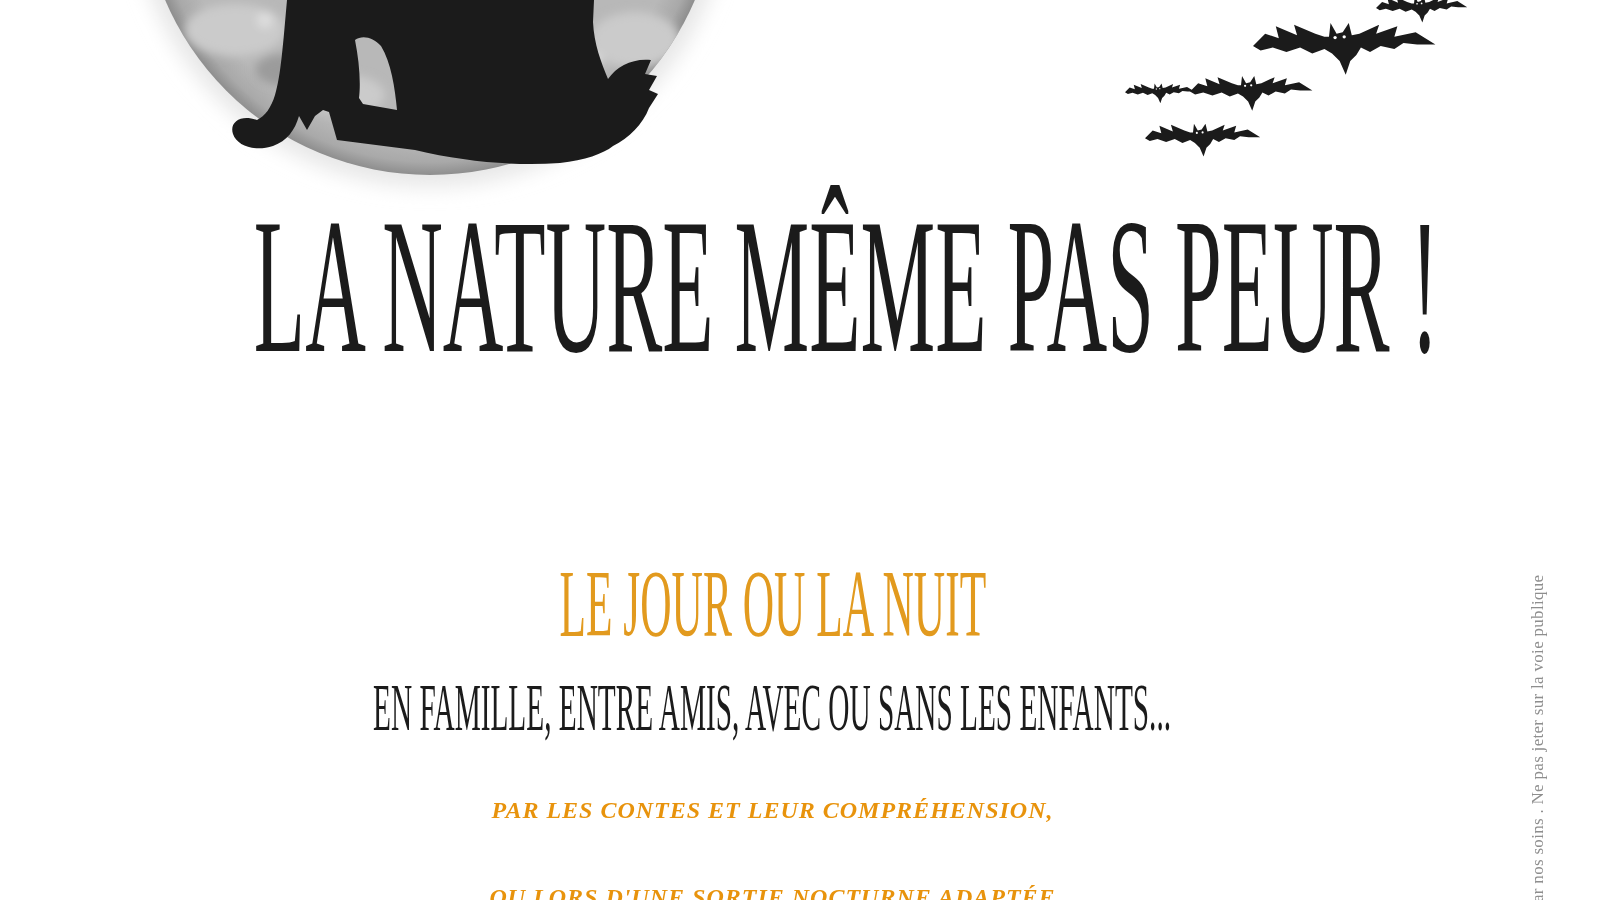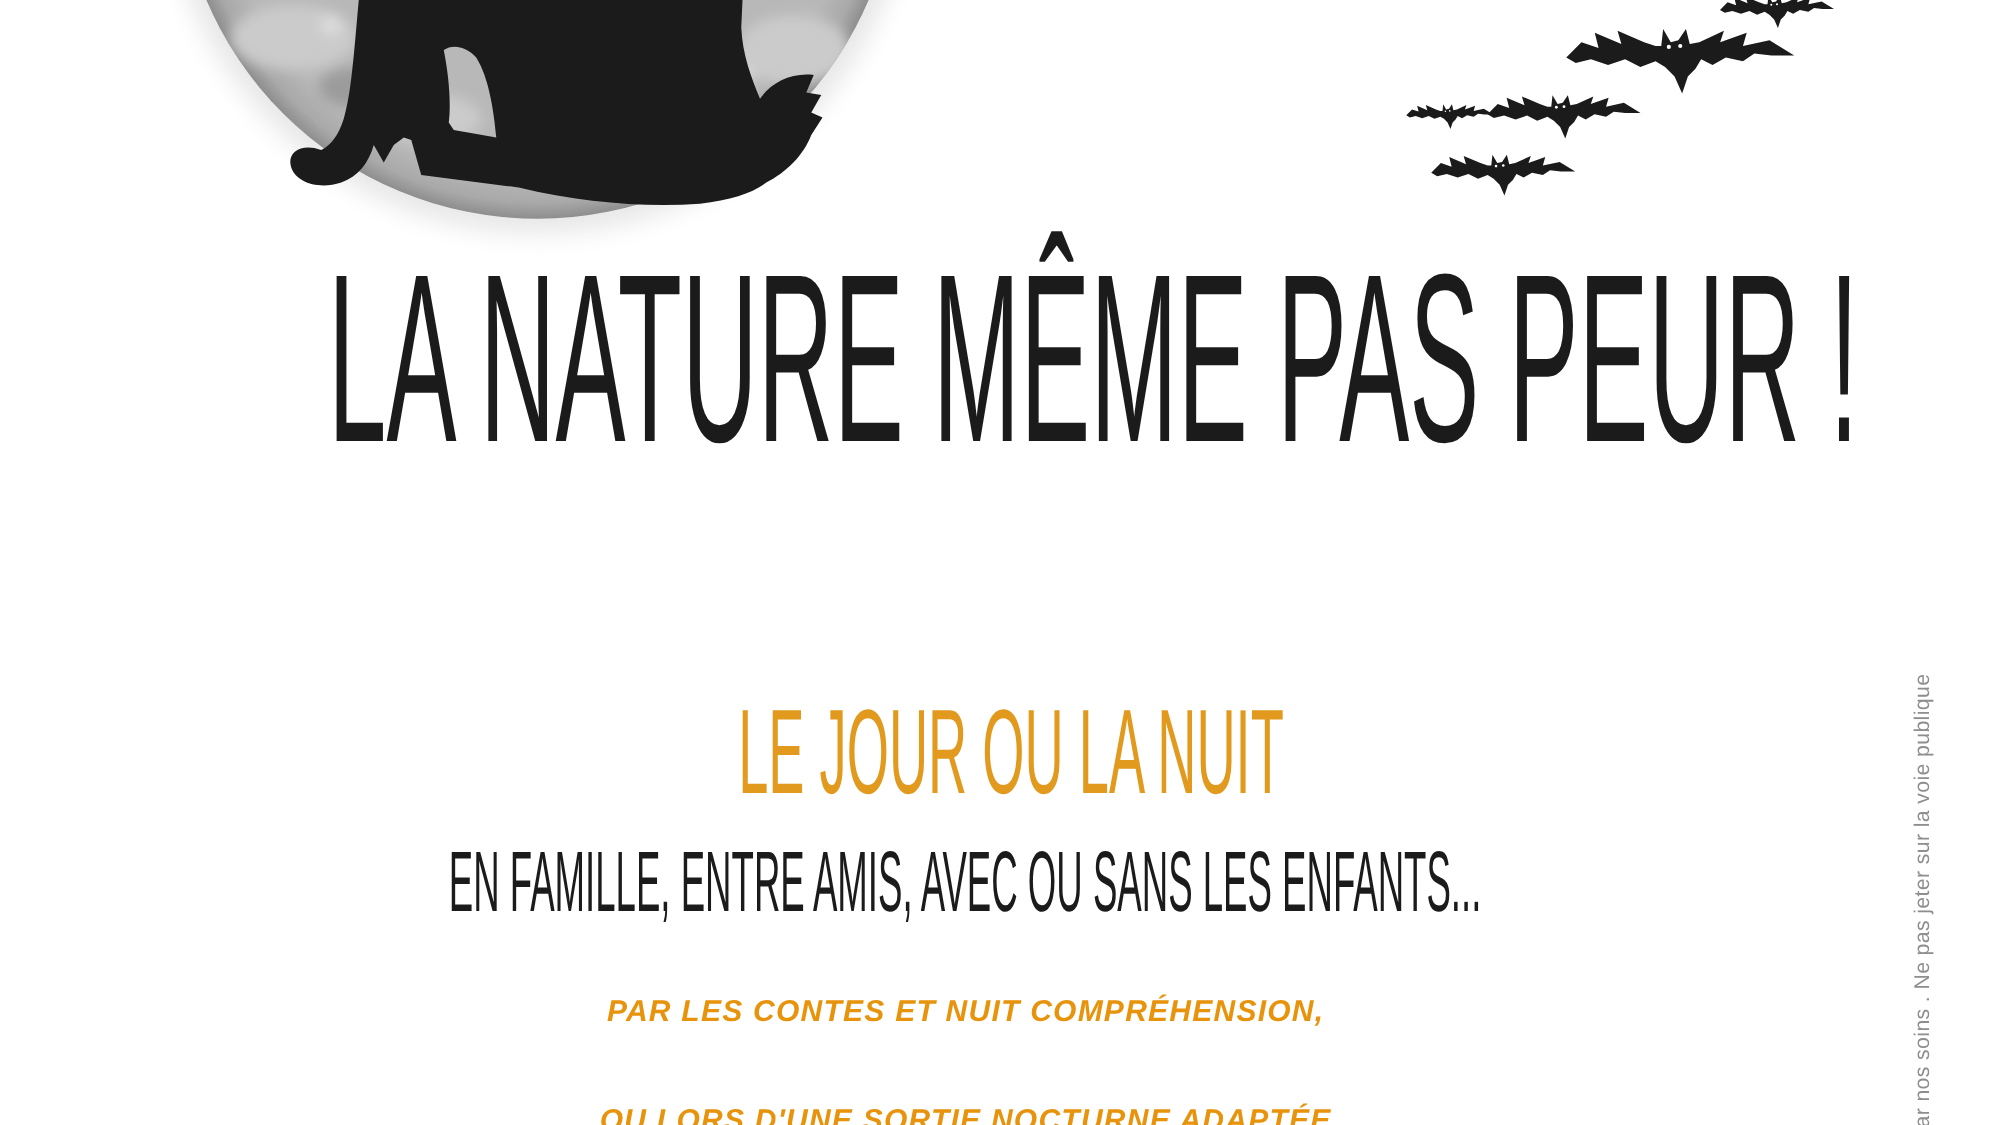--- a/index.html
+++ b/index.html
@@ -1,27 +1,27 @@
 <!DOCTYPE html>
 <html style="--accent-orange: #E29A1E; --accent-orange-deep: #E8930C; --text-black: #1B1B1B; --side-note-gray: #8E8E8E; --moon-gray: #B8B8B8; --background: #FFFFFF;"><head>
 <meta charset="utf-8">
 <style>
   html,body{margin:0;padding:0;}
   .stage{position:relative;width:1600px;height:900px;overflow:hidden;
          background:var(--background,#fff);
-         font-family:Liberation Sans, sans-serif;border-radius:19px;}
+         font-family:Liberation Serif, serif;border-radius:19px;}
   .line{position:absolute;left:0;width:1545px;text-align:center;white-space:nowrap;}
   .line>span{display:inline-block;white-space:nowrap;}
   .title   {top:227px;font-size:120px;line-height:120px;color:var(--text-black,#1b1b1b);}
   .title>span{transform:scale(.70,1.60);}
   .subtitle{top:394px;font-size:62px;line-height:62px;color:var(--accent-orange,#e29a1e);}
   .subtitle>span{transform:scale(.69,1.61);}
   .domicile{top:511px;font-size:42px;line-height:42px;color:var(--text-black,#1b1b1b);}
   .domicile>span{transform:scale(.69,1.63);}
-  .jour    {top:572px;font-size:62px;line-height:62px;color:var(--accent-orange,#e29a1e);margin-left:36px;}
+  .jour    {top:572px;font-size:62px;line-height:62px;color:var(--accent-orange,#e29a1e);}
   .jour>span{transform:scale(.70,1.55);}
   .famille {top:683px;font-size:48px;line-height:48px;color:var(--text-black,#1b1b1b);}
   .famille>span{transform:scale(.61,1.43);}
   .act{position:absolute;left:0;width:1545px;text-align:center;white-space:nowrap;
        font-weight:700;font-style:italic;font-size:24px;line-height:32px;
        letter-spacing:1px;color:var(--accent-orange-deep,#e8930c);}
   .act1{top:794px}.act2{top:842px}.act3{top:881px}
   .sidenote{position:absolute;left:1528px;top:902px;transform:rotate(-90deg);
             transform-origin:0 0;font-size:17px;line-height:20px;
             color:var(--side-note-gray,#8e8e8e);white-space:nowrap;letter-spacing:.3px;}
@@ -110,17 +110,17 @@
   <div class="line title">
     <span>LA NATURE MÊME PAS PEUR !</span>
   </div>
   <div class="line jour">
     <span>LE JOUR OU LA NUIT</span>
   </div>
   <div class="line famille">
     <span>EN FAMILLE, ENTRE AMIS, AVEC OU SANS LES ENFANTS...</span>
   </div>
 
-  <div class="act act1">PAR LES CONTES ET NUIT COMPRÉHENSION,</div>
+  <div class="act act1">PAR LES CONTES ET LEUR COMPRÉHENSION,</div>
   <div class="act act3">OU LORS D'UNE SORTIE NOCTURNE ADAPTÉE</div>
 
   <div class="sidenote">ar nos soins . Ne pas jeter sur la voie publique</div>
 </div>
 
 </body></html>

